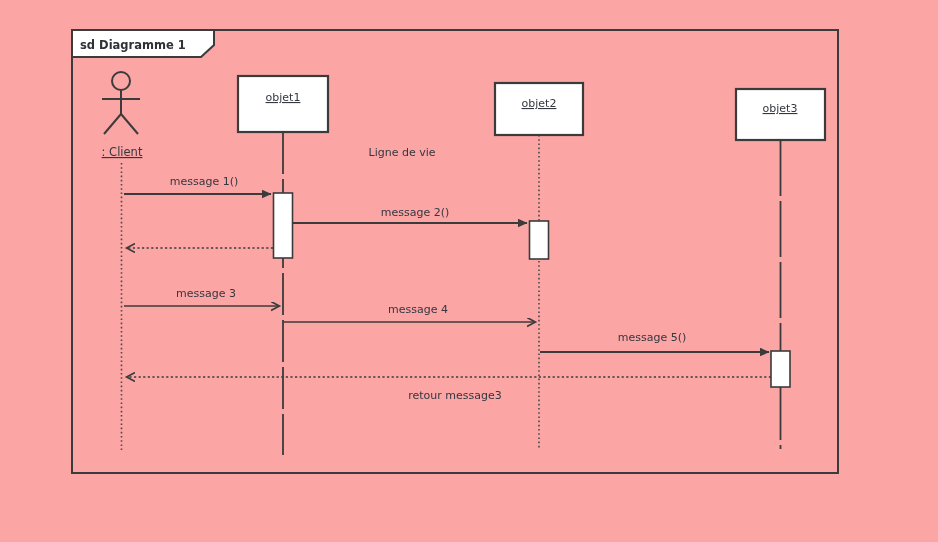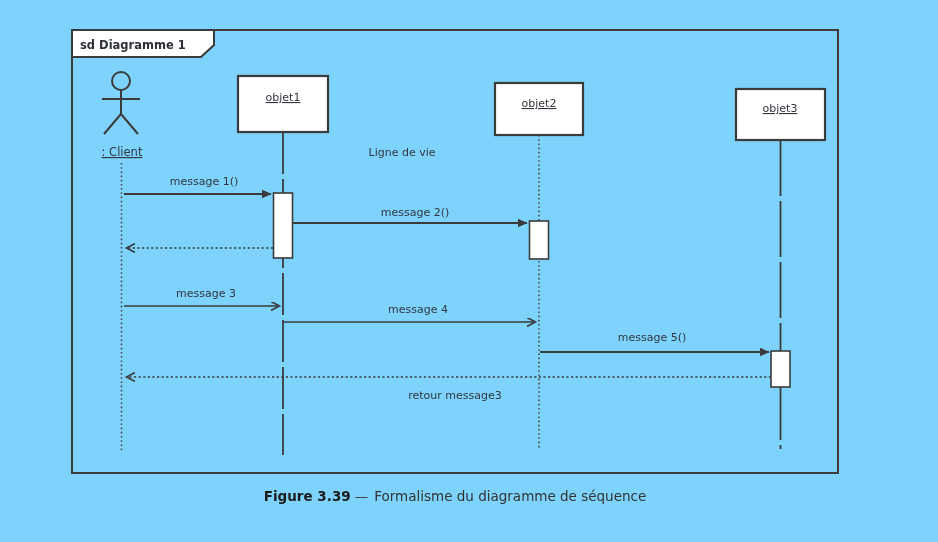--- a/index.html
+++ b/index.html
@@ -1,17 +1,17 @@
 <!DOCTYPE html>
 <html><head>
 <meta charset="utf-8">
 <style>
   html,body{margin:0;padding:0;background:#fff;}
   .page{
-    position:relative;width:938px;height:542px;background:#7dd3fc;
+    position:relative;width:938px;height:542px;background:#fca5a5;
     font-family:"DejaVu Sans","Liberation Sans",sans-serif;overflow:hidden;
   }
   .diagram-svg{position:absolute;left:0;top:0;}
   svg text{
     font-family:"DejaVu Sans","Liberation Sans",sans-serif;
     fill:#333740;
   }
   .msg-label{font-size:11px;}
   .obj-label{font-size:11px;text-decoration:underline;}
   .actor-label{font-size:11.5px;text-decoration:underline;}
@@ -91,17 +91,14 @@
 
     <line x1="540" y1="352" x2="769" y2="352" stroke="#3b3b3b" stroke-width="1.8" marker-end="url(#arrow-filled)"></line>
     <text x="652" y="341" text-anchor="middle" class="msg-label">message 5()</text>
 
     <line x1="771" y1="377" x2="127" y2="377" stroke="#3b3b3b" stroke-width="1.4" stroke-dasharray="2.2,2.4" marker-end="url(#arrow-open)"></line>
     <text x="455" y="399" text-anchor="middle" class="msg-label">retour message3</text>
 
     <text x="402" y="156" text-anchor="middle" class="note-label">Ligne de vie</text>
   </svg>
 
-  <div class="caption">
-    <span class="cap-bold">Figure 3.39</span><span class="cap-sep">—</span><span>Formalisme du diagramme de séquence</span>
-  </div>
 
 </div>
 
 </body></html>

